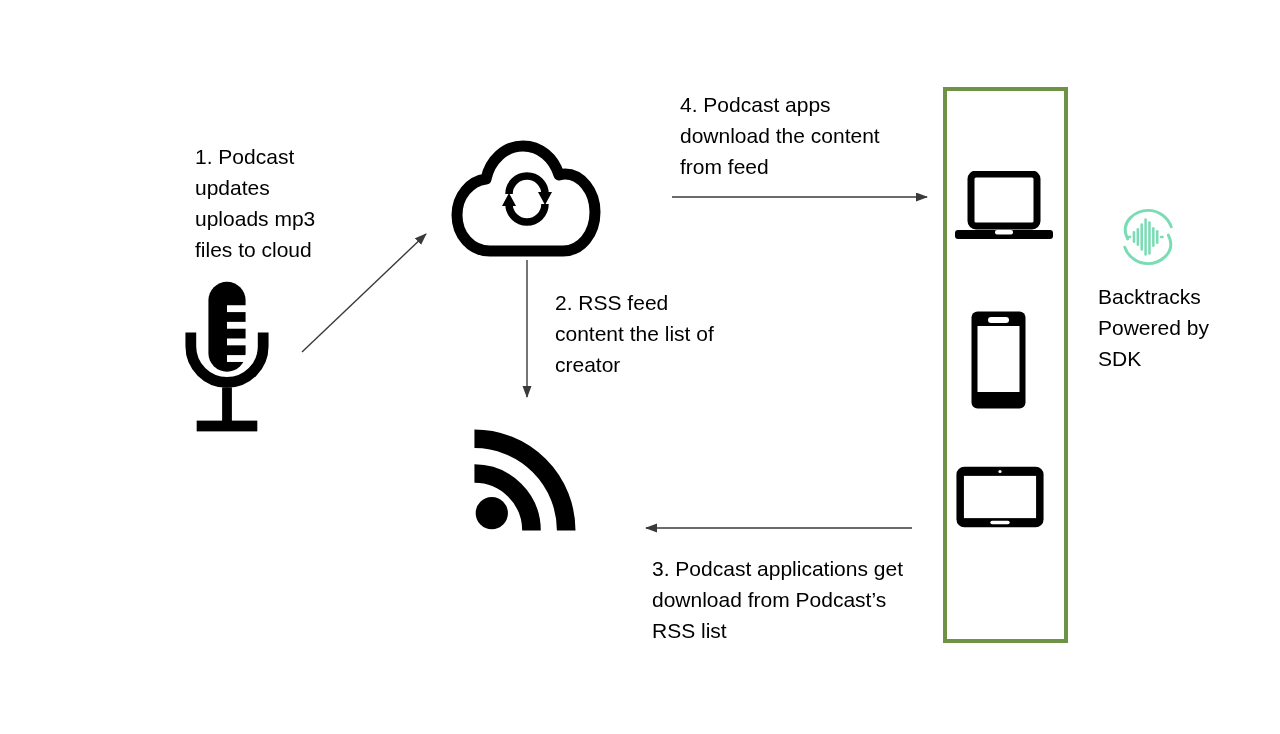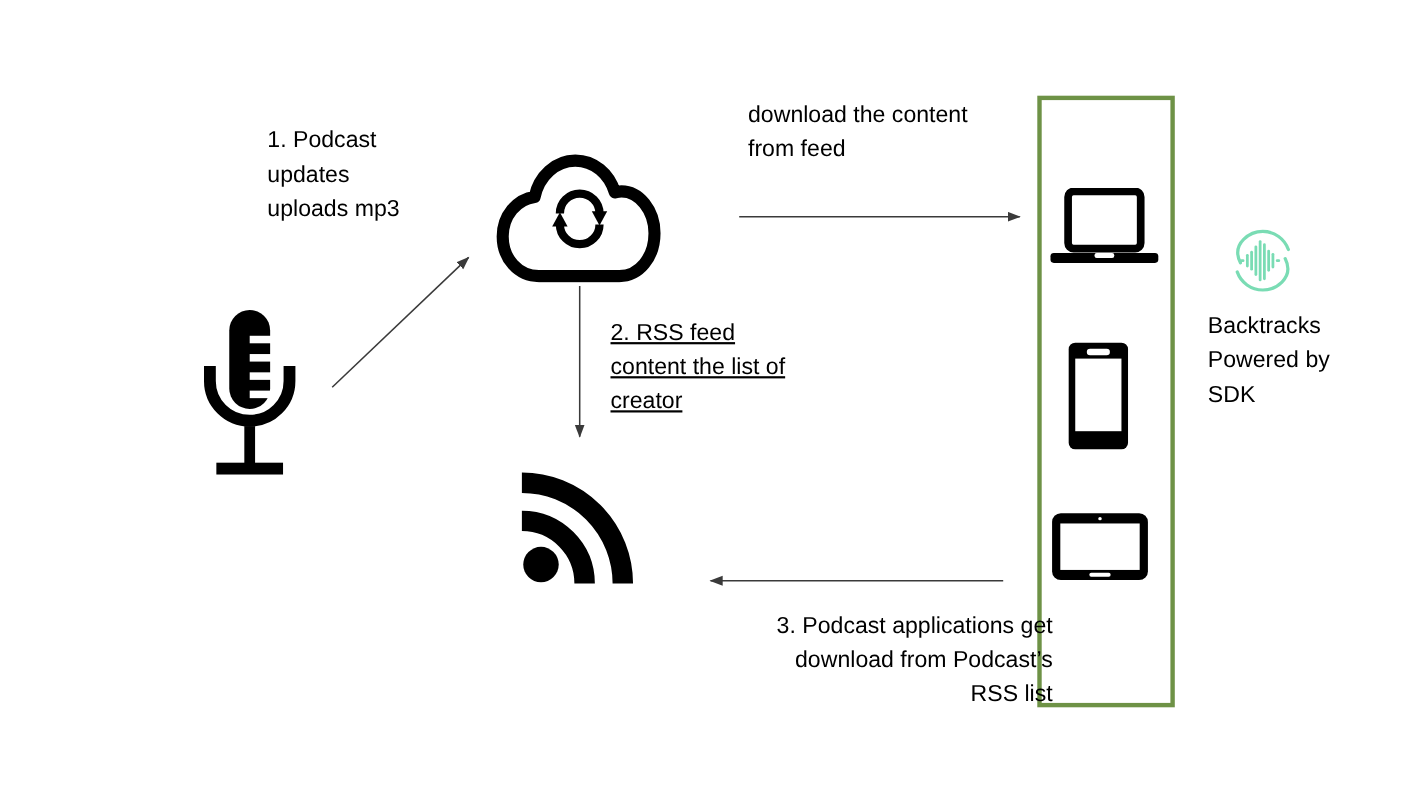--- a/index.html
+++ b/index.html
@@ -6,24 +6,24 @@
   .canvas{
     position:relative;width:1280px;height:734px;background:var(--background,#fff);
     font-family:"Liberation Sans","DejaVu Sans",sans-serif;color:var(--ink,#000);
     overflow:hidden;
   }
   .txt{position:absolute;font-size:21px;line-height:31px;font-weight:400;color:var(--ink,#000);}
   .icon{position:absolute;}
   .icon svg{display:block;}
 
   
-  .step1{left:195px;top:112px;width:150px;margin-left:48px;}
-  .step2{left:555px;top:287px;width:190px;text-decoration:underline;}
+  .step1{left:195px;top:141px;width:150px;}
+  .step2{left:555px;top:287px;width:190px;}
   .step4{left:680px;top:89px;width:255px;}
-  .step3{left:652px;top:553px;width:305px;text-align:right;}
+  .step3{left:652px;top:553px;width:305px;}
   .powered{left:1098px;top:281px;width:150px;}
 
   
   .mic{left:183px;top:281px;}
   .cloud{left:449px;top:135px;}
   .rss{left:467px;top:414px;}
   .logo{left:1117px;top:206px;}
 
   
   .devices-box{
@@ -60,20 +60,21 @@
     <line class="arrow-line" x1="302" y1="352" x2="426" y2="234" marker-end="url(#ah)"></line>
     <line class="arrow-line" x1="527" y1="260" x2="527" y2="397" marker-end="url(#ah)"></line>
     <line class="arrow-line" x1="672" y1="197" x2="927" y2="197" marker-end="url(#ah)"></line>
     <line class="arrow-line" x1="912" y1="528" x2="646" y2="528" marker-end="url(#ah)"></line>
   </svg>
 
   <div class="txt step1">
     <div>1. Podcast</div>
     <div>updates</div>
     <div>uploads mp3</div>
+    <div>files to cloud</div>
   </div>
 
   <div class="icon mic">
     <svg width="88" height="158" viewBox="0 0 90 160">
       <rect class="f-ink" x="26" y="0" width="38" height="92" rx="19"></rect>
       <rect class="f-white" x="45" y="24" width="20" height="7"></rect>
       <rect class="f-white" x="45" y="41" width="20" height="7"></rect>
       <rect class="f-white" x="45" y="58" width="20" height="7"></rect>
       <rect class="f-white" x="45" y="75" width="20" height="7"></rect>
       <path class="s-ink-nf" stroke-width="11" d="M 8 52 v 14 a 37 37 0 0 0 74 0 v -14"></path>
@@ -100,20 +101,21 @@
 
   <div class="icon rss">
     <svg width="124" height="124" viewBox="0 0 100 100">
       <circle class="f-ink" cx="20" cy="80" r="13"></circle>
       <path class="s-ink-nf" stroke-width="15" d="M 6 48 A 46 46 0 0 1 52 94"></path>
       <path class="s-ink-nf" stroke-width="15" d="M 6 20 A 74 74 0 0 1 80 94"></path>
     </svg>
   </div>
 
   <div class="txt step4">
+    <div>4. Podcast apps</div>
     <div>download the content</div>
     <div>from feed</div>
   </div>
 
   <div class="devices-box">
     <div class="icon laptop">
       <svg width="100" height="72" viewBox="0 0 100 72">
         <rect class="s-ink" stroke-width="7" x="17" y="3" width="66" height="52" rx="5"></rect>
         <rect class="f-ink" x="1" y="59" width="98" height="9" rx="3"></rect>
         <rect class="f-white" x="41" y="59" width="18" height="4.5" rx="2"></rect>

